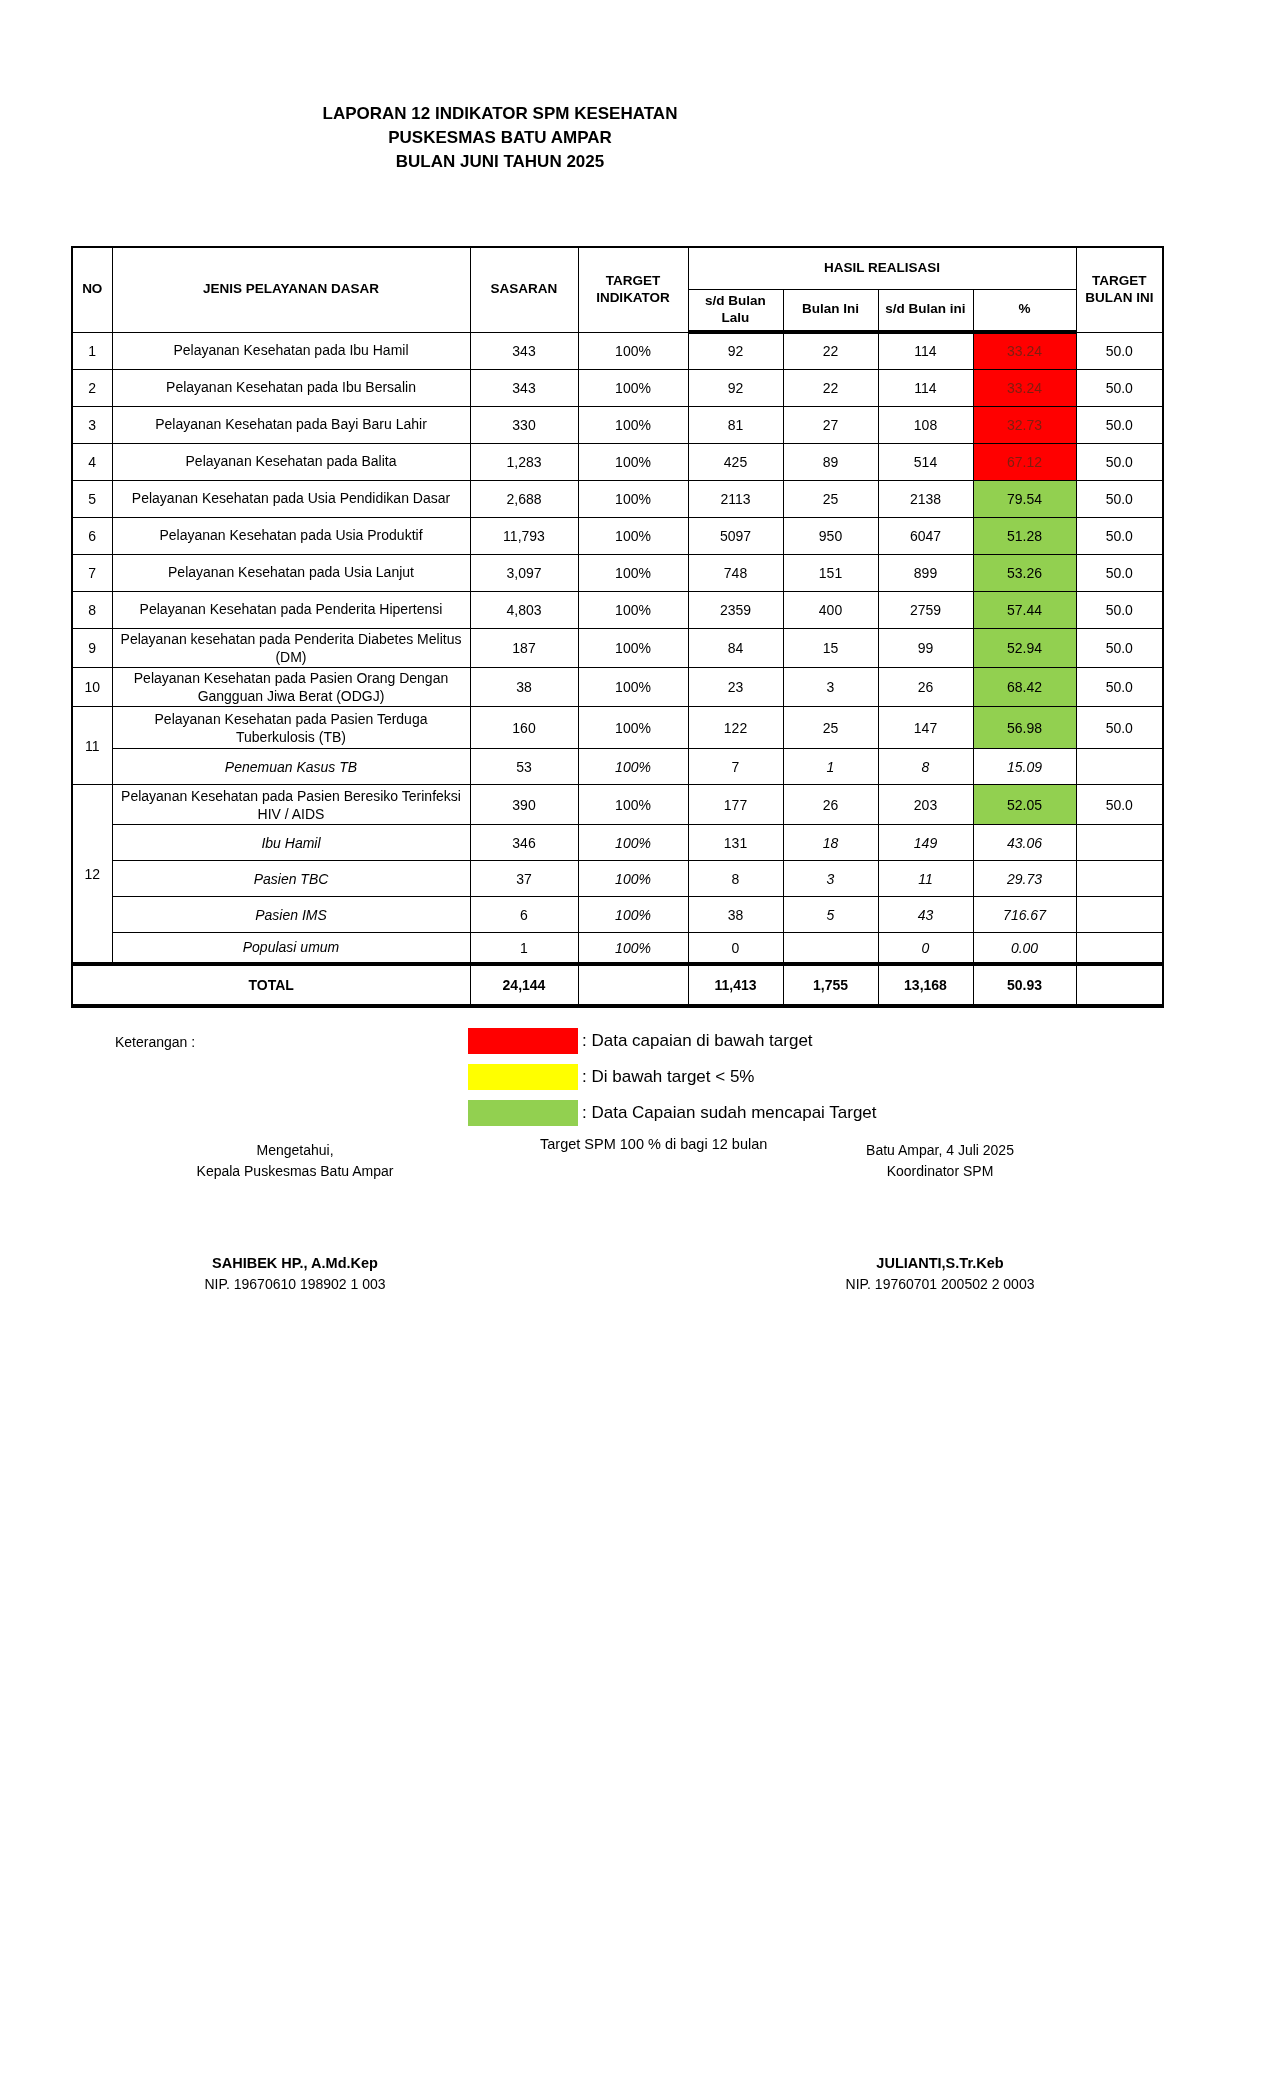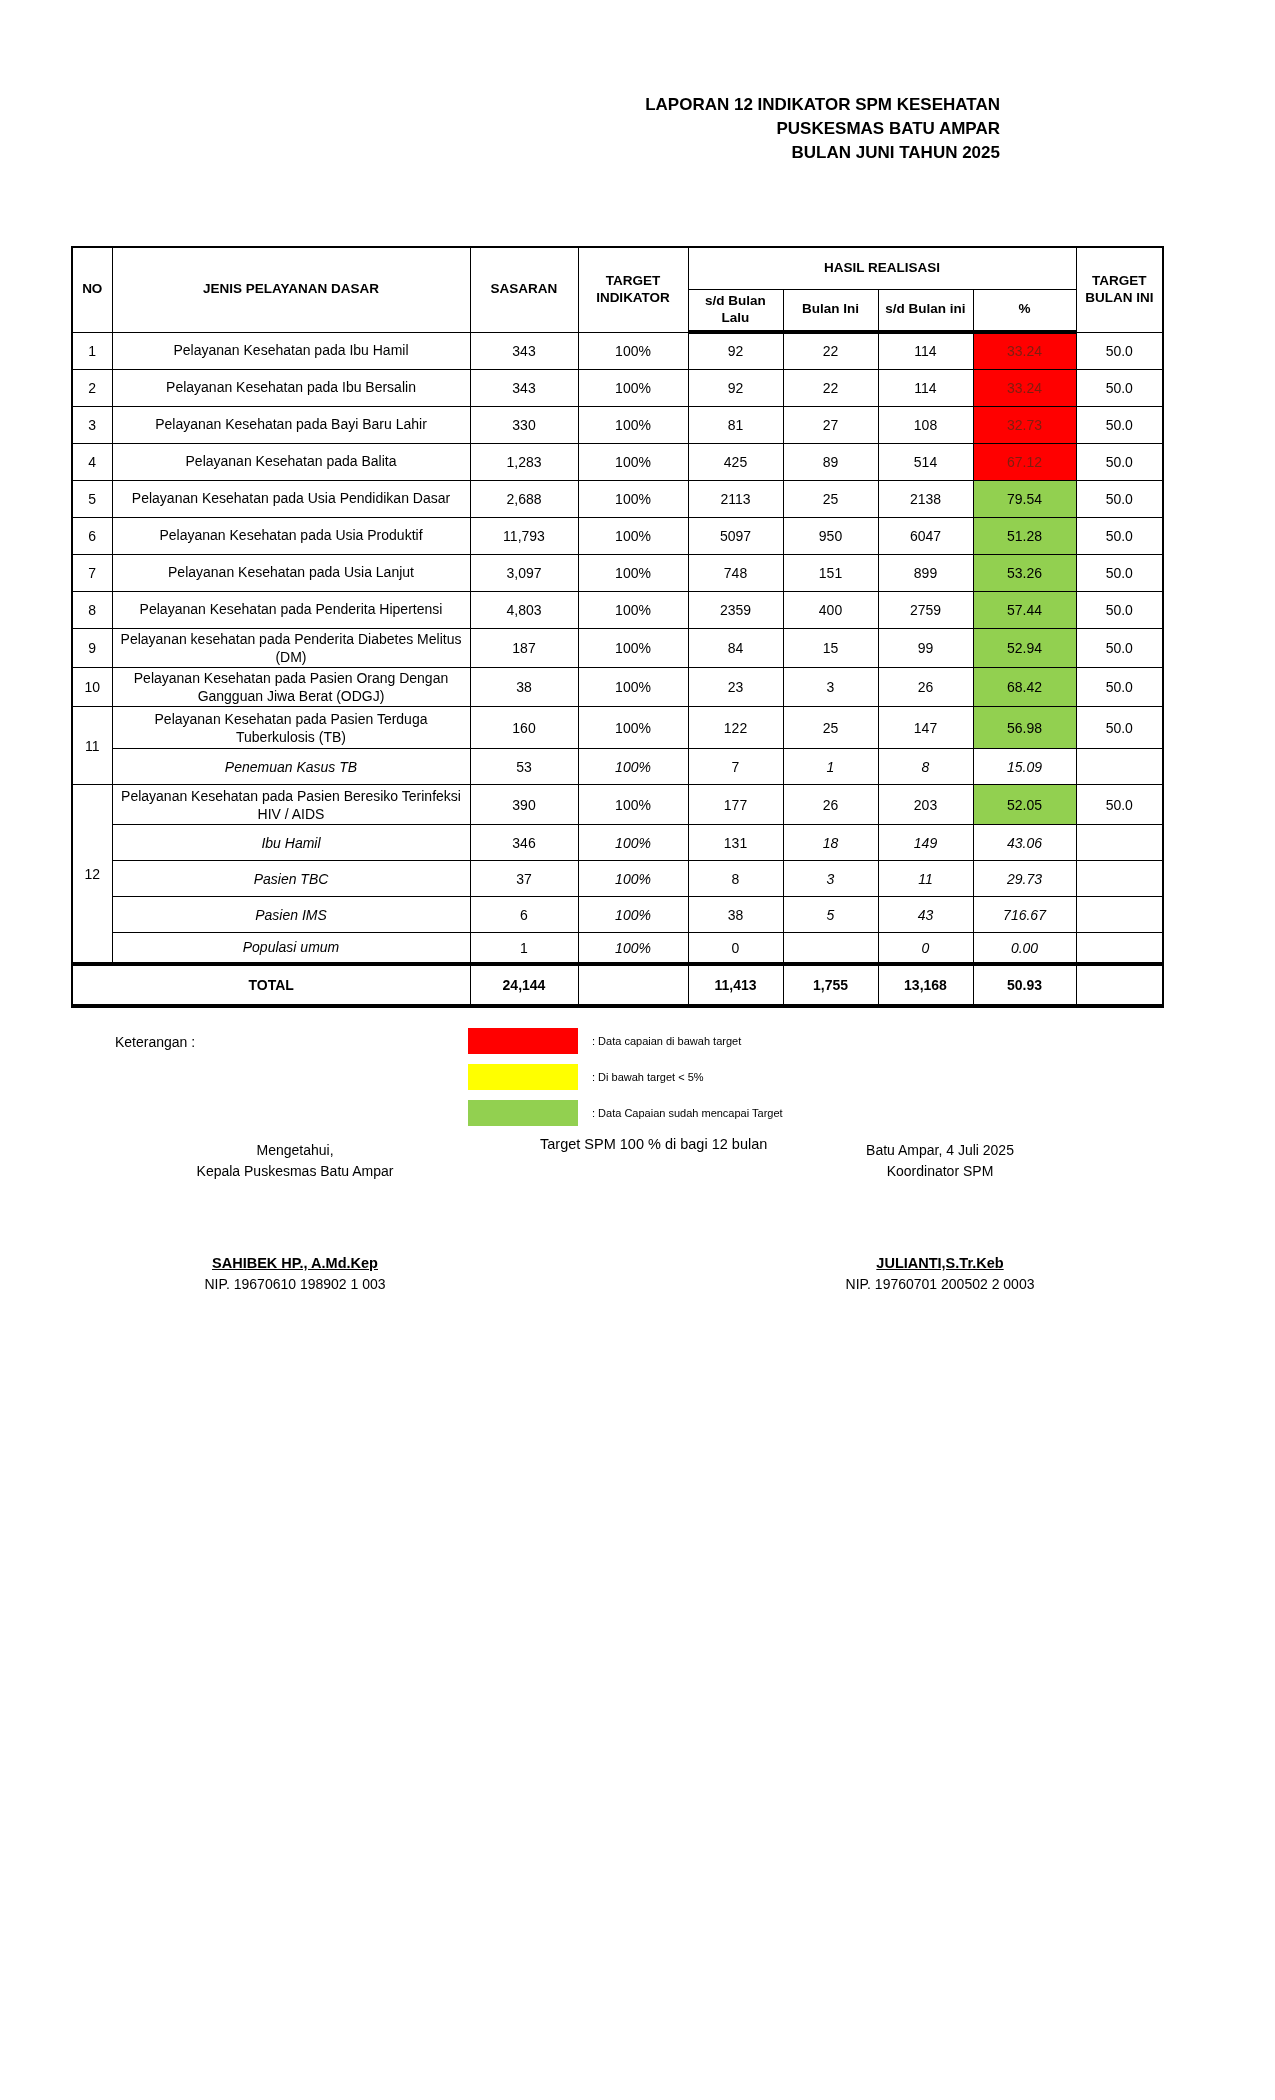--- a/index.html
+++ b/index.html
@@ -1,20 +1,20 @@
 <!DOCTYPE html>
 <html style="--below_target: #ff0000; --below_target_text: #7c1f10; --achieved: #92d050; --warning: #ffff00;"><head>
 <meta charset="utf-8">
 <style>
   html,body{margin:0;padding:0;background:#ffffff;}
   .page{position:relative;width:1275px;height:2100px;background:#ffffff;
         font-family:"Liberation Sans",sans-serif;color:#000;overflow:hidden;}
 
   
-  .title-block{position:absolute;top:93px;left:0;width:1000px;text-align:right;
+  .title-block{position:absolute;top:102px;left:0;width:1000px;text-align:center;
                font-weight:bold;font-size:17px;line-height:24px;}
 
   
   table.spm{position:absolute;left:71px;top:246px;width:1091px;border-collapse:collapse;
             table-layout:fixed;border:2px solid #000;font-size:14px;}
   table.spm th,table.spm td{border:1.5px solid #000;padding:1px 4px;text-align:center;
             vertical-align:middle;overflow:hidden;}
   table.spm thead th{font-weight:bold;font-size:13.5px;line-height:1.25;}
   table.spm thead tr.sub th{border-bottom:4px solid #000;}
   td.jenis{text-align:justify;padding:2px 7px;line-height:1.3;}
@@ -28,29 +28,29 @@
                   font-weight:bold;height:36px;}
 
   
   .keterangan{position:absolute;left:115px;top:1034px;font-size:14px;}
   .legend{position:absolute;left:468px;top:1023px;}
   .legend-item{display:flex;align-items:center;height:36px;}
   .swatch{width:110px;height:26px;flex:0 0 110px;}
   .swatch.red{background:var(--below_target);}
   .swatch.yellow{background:var(--warning);}
   .swatch.green{background:var(--achieved);}
-  .legend-item span{margin-left:14px;font-size:11px;}
+  .legend-item span{margin-left:4px;font-size:17px;}
   .legend-note{margin-left:72px;margin-top:5px;font-size:14.5px;}
 
   
   .sig{position:absolute;text-align:center;font-size:14px;line-height:21px;}
   .sig-left{top:1140px;left:140px;width:310px;}
   .sig-right{top:1140px;left:790px;width:300px;}
   .sig .name{display:inline-block;margin-top:71px;font-weight:bold;font-size:14.5px;
-             text-decoration:underline;}
+             }
   .sig .nip{font-size:14px;}
 </style>
 </head>
 <body>
 
 <div class="page">
 
   <div class="title-block">
     <div>LAPORAN 12 INDIKATOR SPM KESEHATAN</div>
     <div>PUSKESMAS BATU AMPAR</div>

